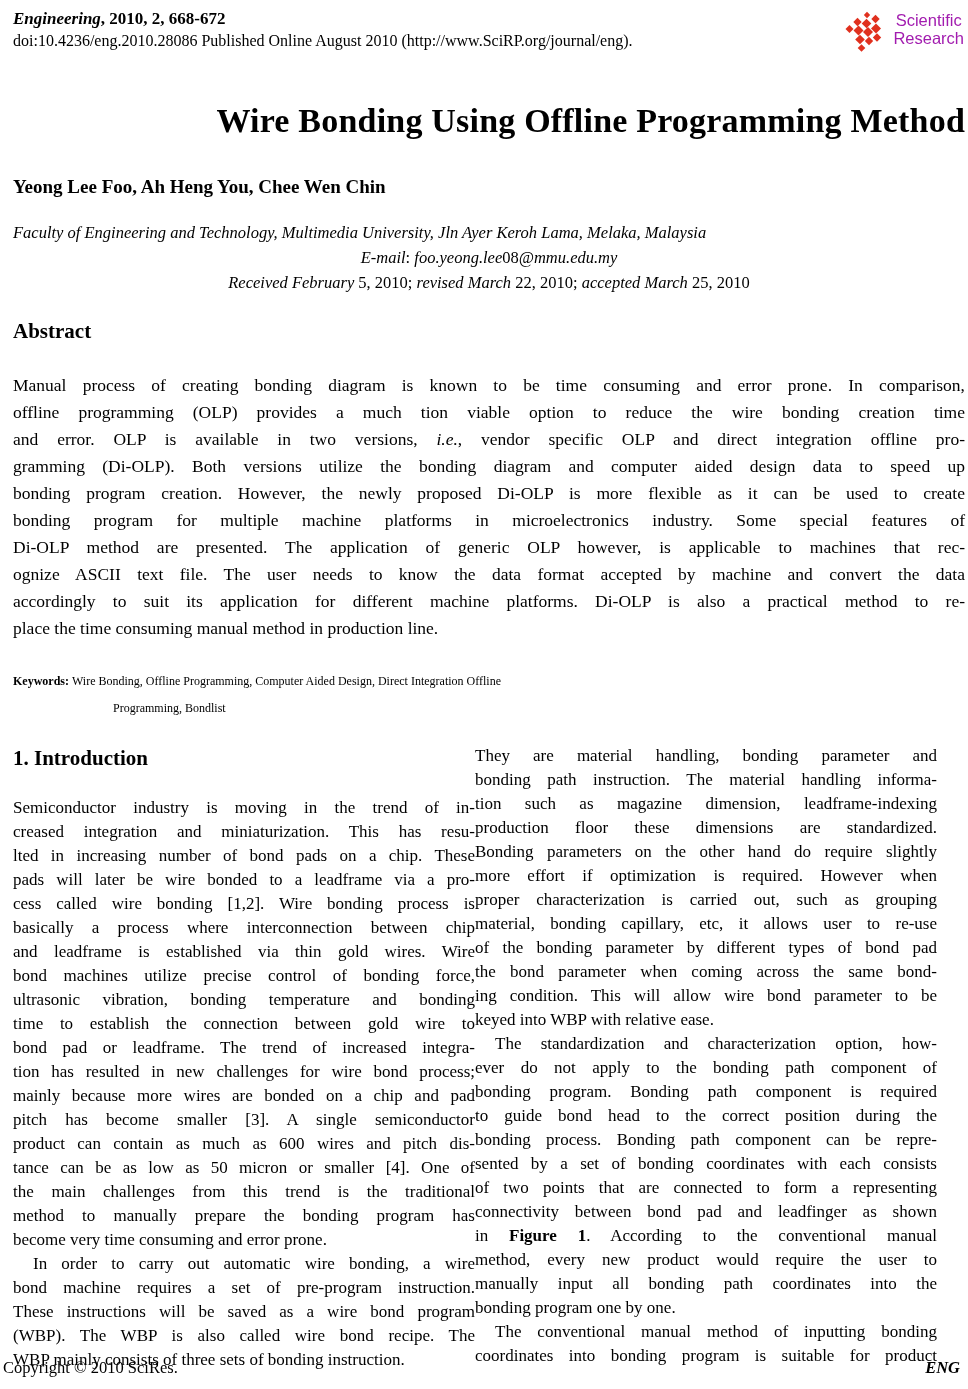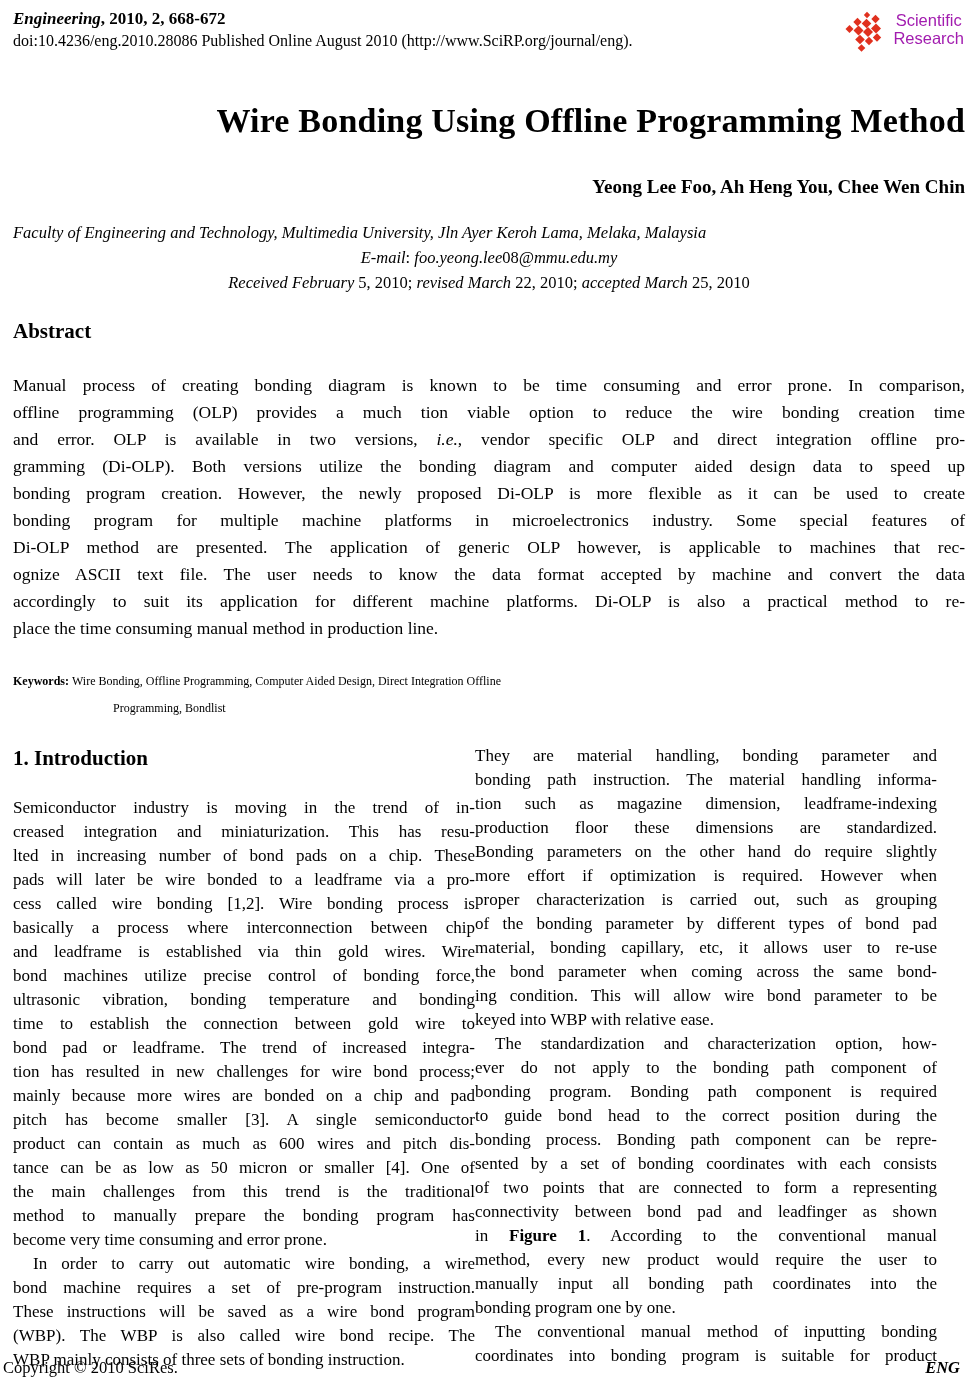--- a/index.html
+++ b/index.html
@@ -18,21 +18,21 @@
   .jh-line2{font-size:16px;line-height:22px;}
   .logo{display:flex;align-items:flex-start;margin-top:2px;margin-right:1px;}
   .logo svg{width:48px;height:46px;display:block;}
   .logo-text{
     font-family:"Liberation Sans","DejaVu Sans",sans-serif;
     font-size:16.5px;line-height:18px;color:#a21caf;margin-left:3px;margin-top:1px;text-align:center;
   }
 
   
   .paper-title{text-align:right;font-size:34px;font-weight:bold;margin-top:46px;letter-spacing:0.2px;}
-  .authors-line{text-align:right;font-size:19px;font-weight:bold;margin-top:36px;}
+  .authors-line{text-align:left;font-size:19px;font-weight:bold;margin-top:36px;}
   .affiliation-line{text-align:left;font-size:16.5px;font-style:italic;margin-top:25px;}
   .email-line{text-align:center;font-size:16.5px;margin-top:5px;}
   .received-line{text-align:center;font-size:16.5px;margin-top:5px;}
 
   
   .abstract-heading{font-size:21px;font-weight:bold;margin-top:26px;}
   .abstract-text{margin-top:28px;font-size:17.5px;line-height:27px;}
   .line{text-align:justify;text-align-last:justify;text-justify:inter-word;}
   .line.last{text-align-last:left;}
   .line.indent{text-indent:20px;}
@@ -149,22 +149,22 @@
     </div>
     <div class="col">
       <div class="para">
           <div class="line">They are material handling, bonding parameter and</div>
           <div class="line">bonding path instruction. The material handling informa-</div>
           <div class="line">tion such as magazine dimension, leadframe-indexing</div>
           <div class="line">production floor these dimensions are standardized.</div>
           <div class="line">Bonding parameters on the other hand do require slightly</div>
           <div class="line">more effort if optimization is required. However when</div>
           <div class="line">proper characterization is carried out, such as grouping</div>
+          <div class="line">material, bonding capillary, etc, it allows user to re-use</div>
           <div class="line">of the bonding parameter by different types of bond pad</div>
-          <div class="line">material, bonding capillary, etc, it allows user to re-use</div>
           <div class="line">the bond parameter when coming across the same bond-</div>
           <div class="line">ing condition. This will allow wire bond parameter to be</div>
           <div class="line last">keyed into WBP with relative ease.</div>
         </div>
       <div class="para">
           <div class="line indent">The standardization and characterization option, how-</div>
           <div class="line">ever do not apply to the bonding path component of</div>
           <div class="line">bonding program. Bonding path component is required</div>
           <div class="line">to guide bond head to the correct position during the</div>
           <div class="line">bonding process. Bonding path component can be repre-</div>

